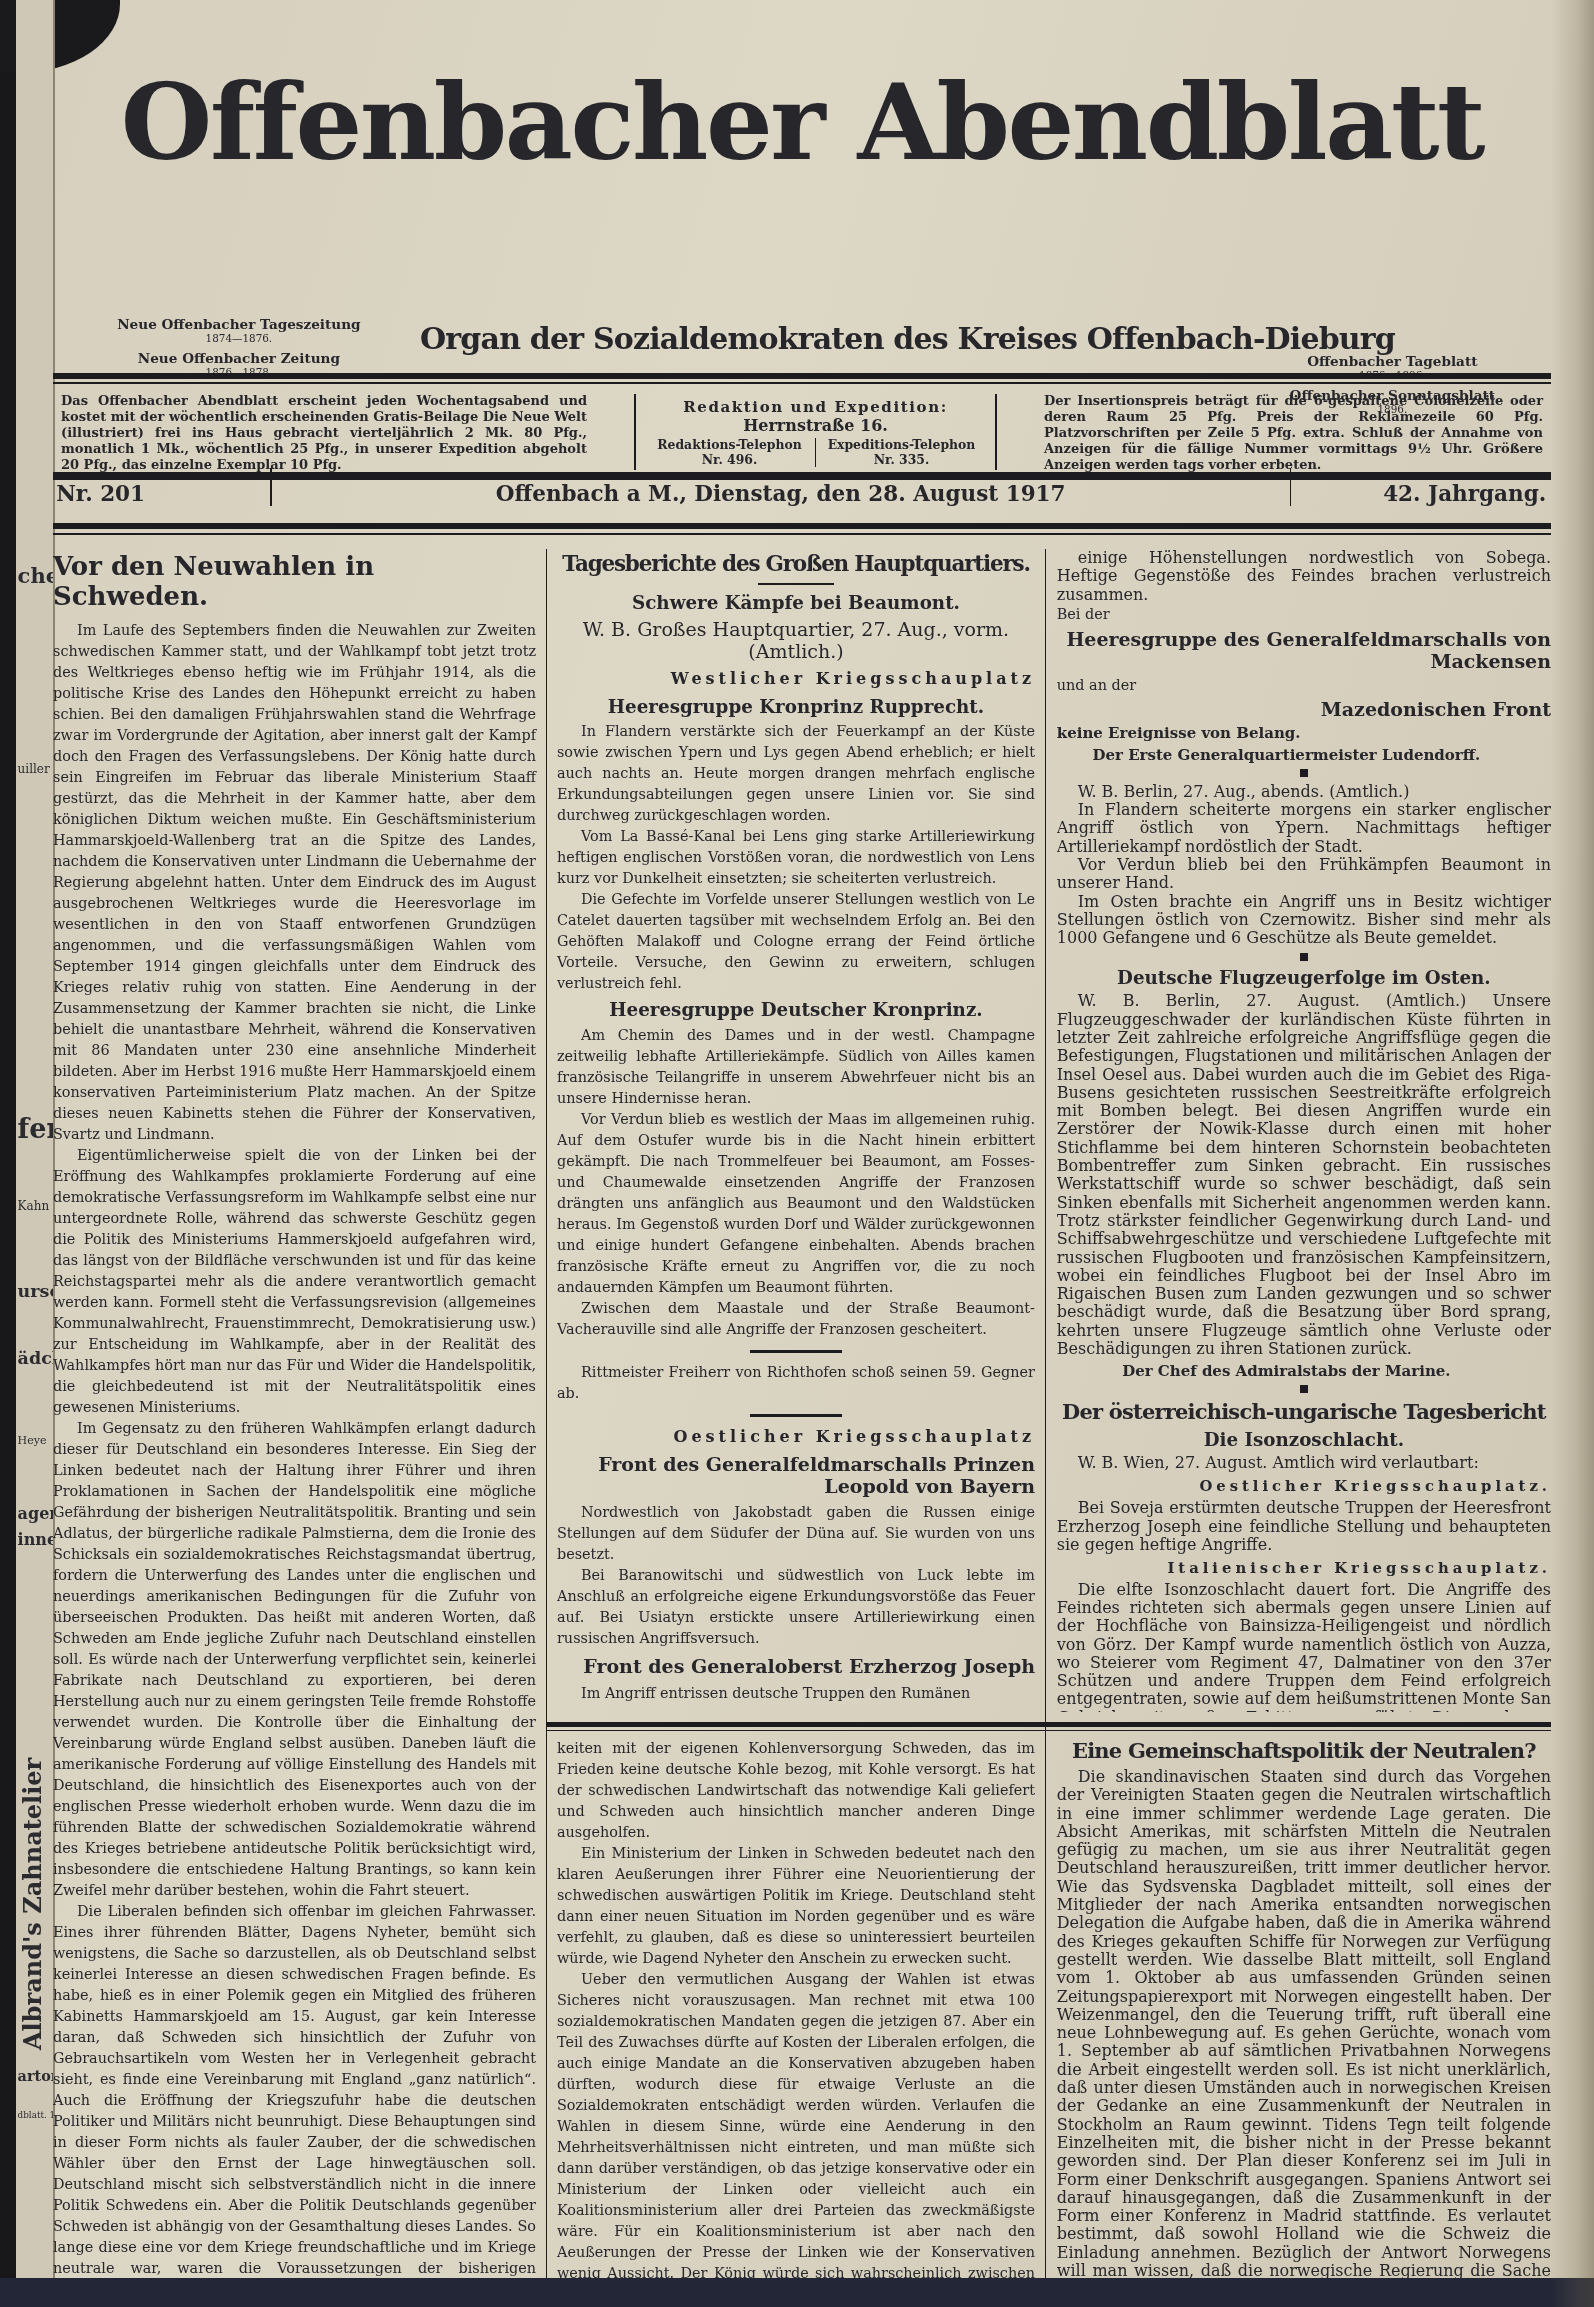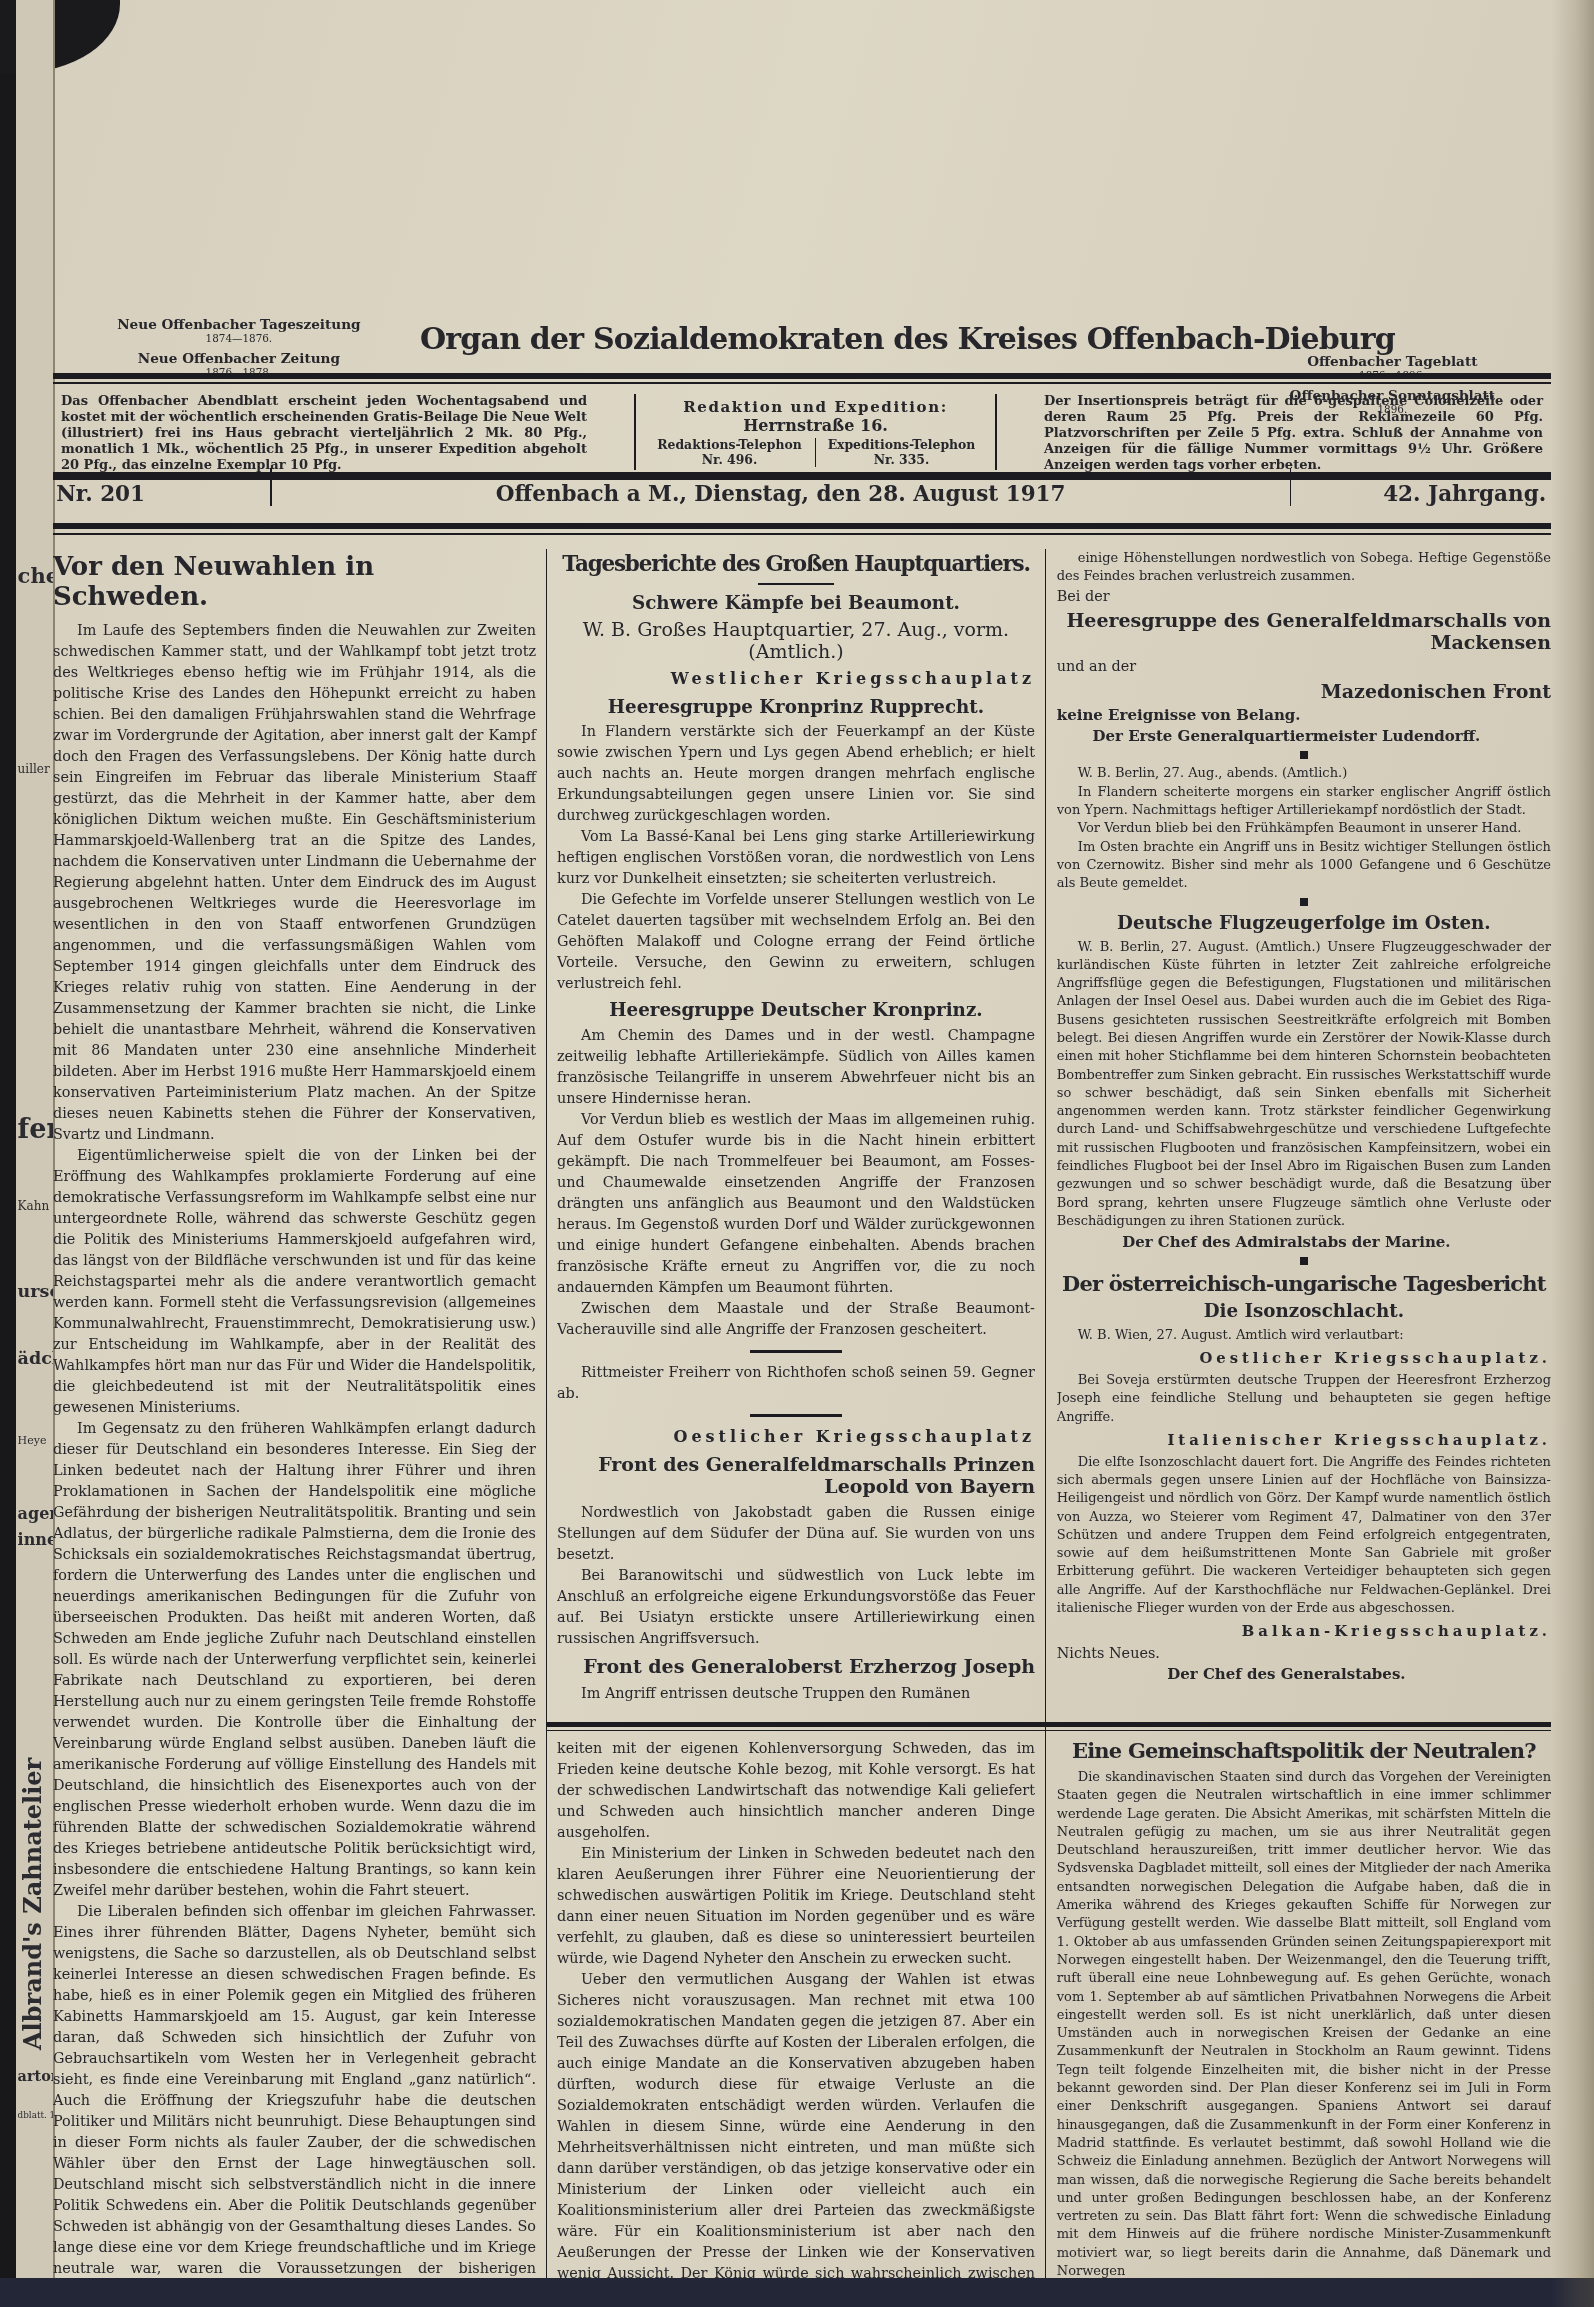--- a/index.html
+++ b/index.html
@@ -68,21 +68,21 @@
   .line-left{font-size:14.4px;margin:2.4px 0;}
   .line-bold{font-size:15px;font-weight:bold;margin:2.4px 0;}
   .sig{font-size:15px;font-weight:bold;text-align:center;padding-right:35px;margin:4px 0;}
   .star-div{width:8px;height:8px;background:#1c1c20;margin:7.2px auto;}
   .dash-div{width:92px;height:3.2px;background:#1c1c20;margin:9.6px auto;}
   .thick-rule{height:5.6px;background:#1c1c20;position:relative;margin:9.6px -10.4px 11px;}
   .thick-rule::after{content:"";position:absolute;left:0;right:0;top:8px;height:1.6px;background:#1c1c20;}
   .col3 .thick-rule{margin:9.6px 0 11px -10.4px;}
   .h-md{font-size:21px;font-weight:bold;text-align:center;letter-spacing:-0.8px;white-space:nowrap;margin:4.8px 0 4.8px;}
   
-  .tight .para{font-size:13px;line-height:18.3px;text-indent:21px;}
+  .tight .para{font-size:16px;line-height:18.3px;text-indent:21px;}
   .tight .sub-sp{font-size:14.8px;margin:4.8px 0;}
   .tight .sub-ctr{margin:4px 0;}
   .tight .line-left,.tight .line-bold{line-height:18.3px;margin:1.6px 0;}
   .tight .sig{margin:3.2px 0;}
   .tight .star-div{margin:5.6px auto;}
 </style>
 </head>
 <body>
 
 <div class="page">
@@ -99,20 +99,21 @@
     <span class="mfrag" style="top:1348px;font-size:17.5px;font-weight:bold;">ädchen</span>
     <span class="mfrag" style="top:1434px;font-size:11px;">Heye</span>
     <span class="mfrag" style="top:1504px;font-size:16px;font-weight:bold;">agen</span>
     <span class="mfrag" style="top:1530px;font-size:16px;font-weight:bold;">innen</span>
     <span class="mfrag vert" style="top:1619px;height:431px;font-size:24px;font-weight:bold;">Albrand's Zahnatelier</span>
     <span class="mfrag" style="top:2067px;font-size:14.4px;font-weight:bold;">artons</span>
     <span class="mfrag" style="top:2110px;font-size:8.8px;">dblatt. 16.</span>
   </div>
 
   <div class="head">
+    <div class="m-title">Offenbacher Abendblatt</div>
 
     <div class="m-left">
       <div class="m-small-name">Neue Offenbacher Tageszeitung</div>
       <div class="m-small-years">1874—1876.</div>
       <div class="m-small-name">Neue Offenbacher Zeitung</div>
       <div class="m-small-years">1876—1878.</div>
     </div>
 
     <div class="m-sub">Organ der Sozialdemokraten des Kreises Offenbach-Dieburg</div>
 

